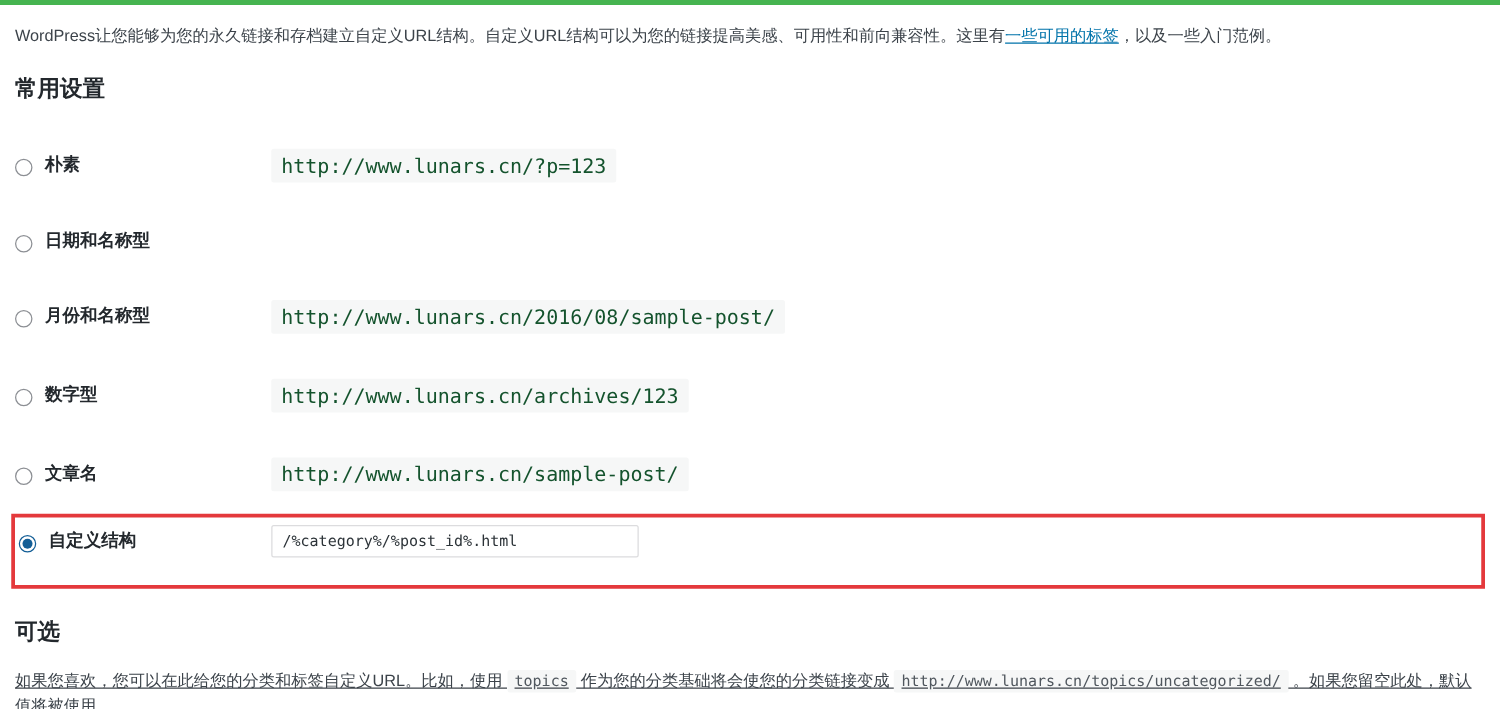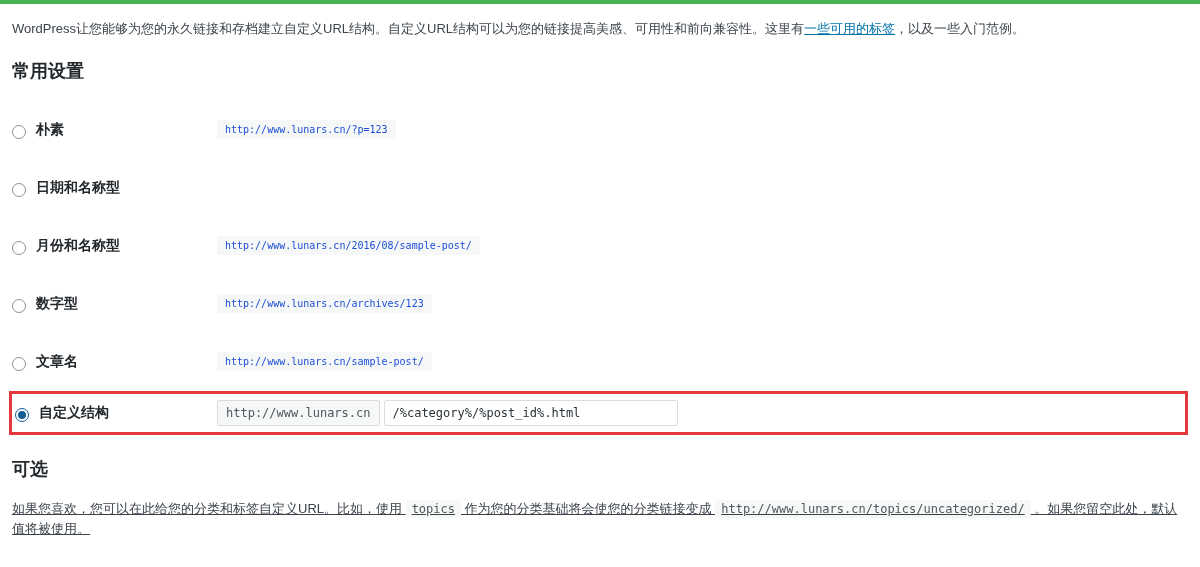--- a/index.html
+++ b/index.html
@@ -76,29 +76,29 @@
       font-weight: 600;
       color: #23282d;
     }
     .option-right {
       flex: 1;
       display: flex;
       align-items: center;
     }
     code.url-example {
       font-family: Consolas, Monaco, monospace;
-      font-size: 10px;
-      color: #1d4ed8;
+      font-size: 16px;
+      color: #14532d;
       background: #f6f7f7;
       padding: 4px 8px;
       border-radius: 2px;
     }
     .highlight-box {
       border: 3px solid #e4393c;
-      padding: 6px 3px 6px 3px;
+      padding: 6px 3px 22px 3px;
       margin-left: -3px;
       display: flex;
       align-items: center;
     }
     .highlight-box .option-left {
       width: 202px;
     }
     .custom-base {
       font-family: Consolas, Monaco, monospace;
       font-size: 12px;
@@ -199,21 +199,20 @@
       <code class="url-example">http://www.lunars.cn/sample-post/</code>
     </div>
   </div>
 
   <div class="highlight-box">
     <div class="option-left">
       <span class="radio checked"></span>
       <span class="option-label">自定义结构</span>
     </div>
     <div class="option-right">
-      <span class="custom-base">http://www.lunars.cn</span>
       <input type="text" class="custom-input" value="/%category%/%post_id%.html" style="">
     </div>
   </div>
 
   <h2 class="section-title" style="margin-top:22px;">可选</h2>
 
   <p class="optional-desc">
     <span>如果您喜欢，您可以在此给您的分类和标签自定义URL。比如，使用 </span><code>topics</code><span> 作为您的分类基础将会使您的分类链接变成 </span><code>http://www.lunars.cn/topics/uncategorized/</code><span> 。如果您留空此处，默认值将被使用。</span>
   </p>
 

